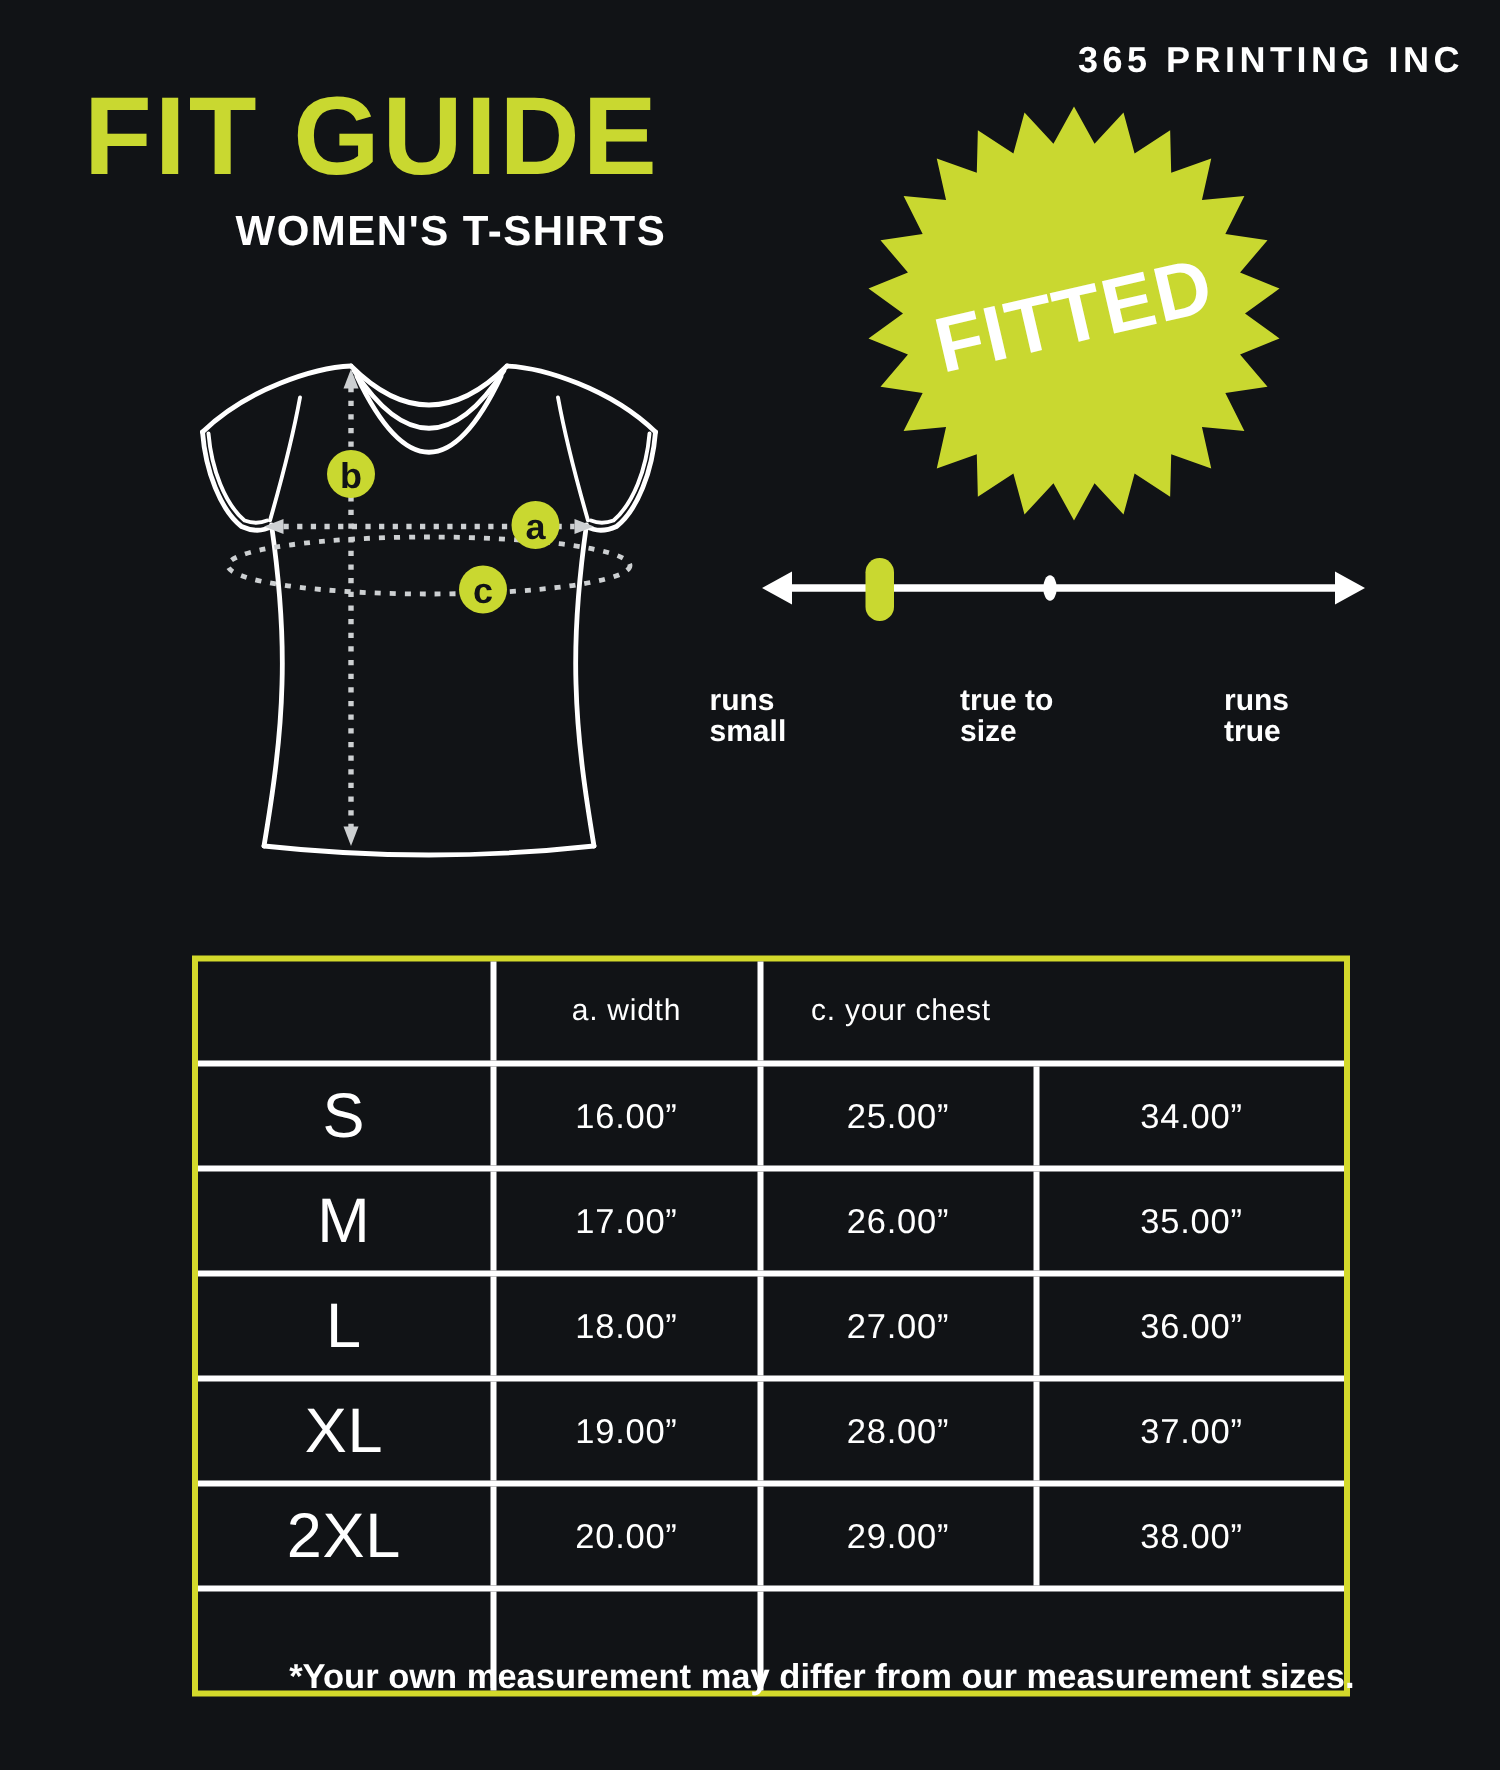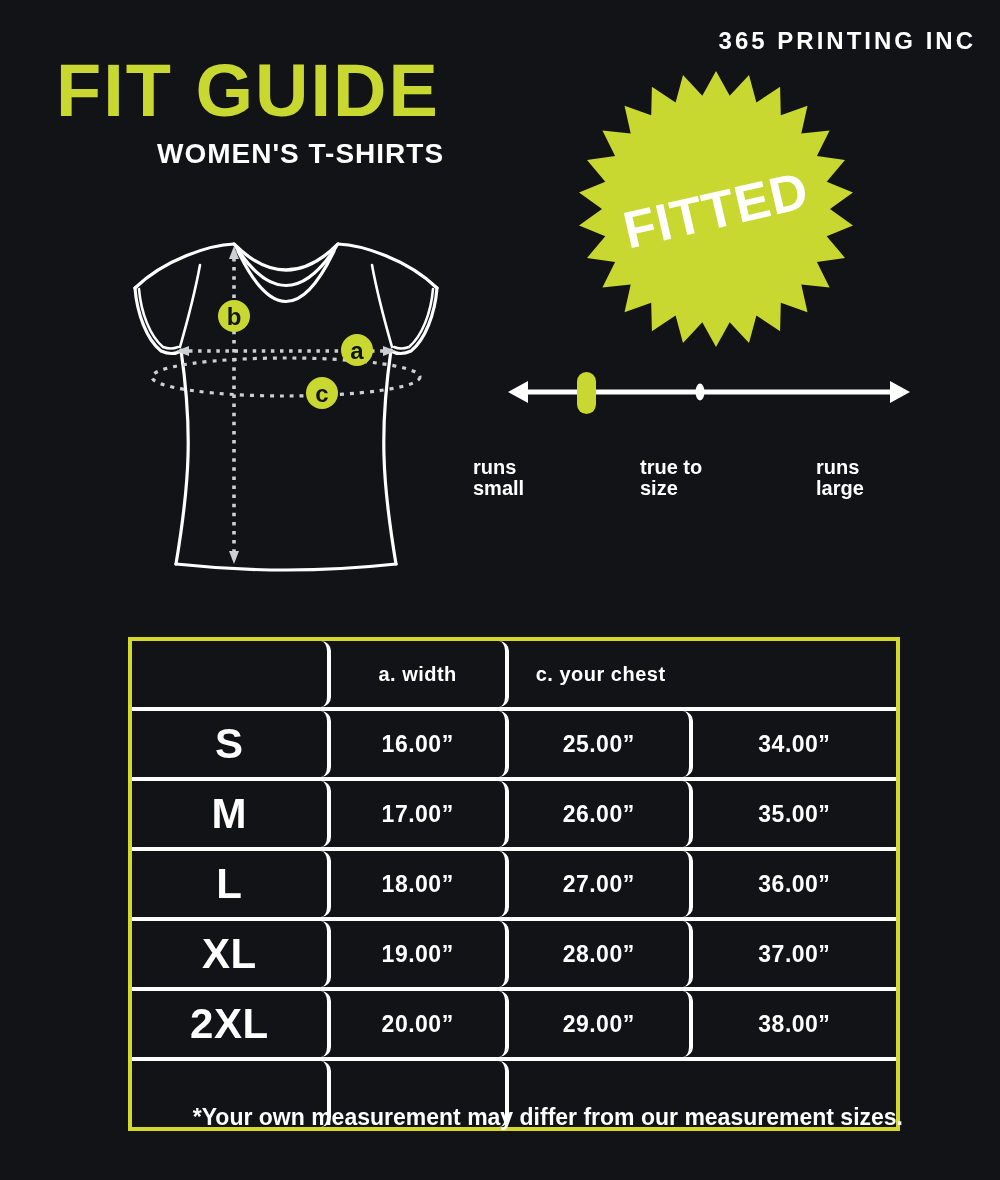--- a/index.html
+++ b/index.html
@@ -72,23 +72,22 @@
   .t-row{
     display:grid;
     grid-template-columns:26% 23.3% 24.1% 26.6%;
     height:66px;
     border-bottom:4px solid #ffffff;
   }
   .t-row:last-child{border-bottom:none;}
   .cell{
     display:flex;align-items:center;justify-content:center;
     border-right:4px solid #ffffff;
-    font-weight:bold;color:var(--text);
+    font-weight:normal;color:var(--text);
     box-sizing:border-box;
-    border-radius:10px;
   }
   .cell:last-child{border-right:none;}
   .head-cell{font-size:20px;letter-spacing:0.5px;}
   .size-cell{font-size:42px;letter-spacing:0.5px;}
   .val-cell{font-size:23px;letter-spacing:0.5px;}
 
   .footnote{
     position:absolute;left:128px;top:1104px;width:775px;
     text-align:right;font-size:23px;font-weight:bold;
     color:var(--text);white-space:nowrap;
@@ -165,21 +164,21 @@
   <div class="scale-label lbl-left">
     <div>runs</div>
     <div>small</div>
   </div>
   <div class="scale-label lbl-center">
     <div>true to</div>
     <div>size</div>
   </div>
   <div class="scale-label lbl-right">
     <div>runs</div>
-    <div>large</div>
+    <div>true</div>
   </div>
 
   <div class="fit-table">
     <div class="t-row">
       <div class="cell head-cell"></div>
       <div class="cell head-cell">a. width</div>
       <div class="cell head-cell">c. your chest</div>
     </div>
     <div class="t-row">
       <div class="cell size-cell">S</div>

